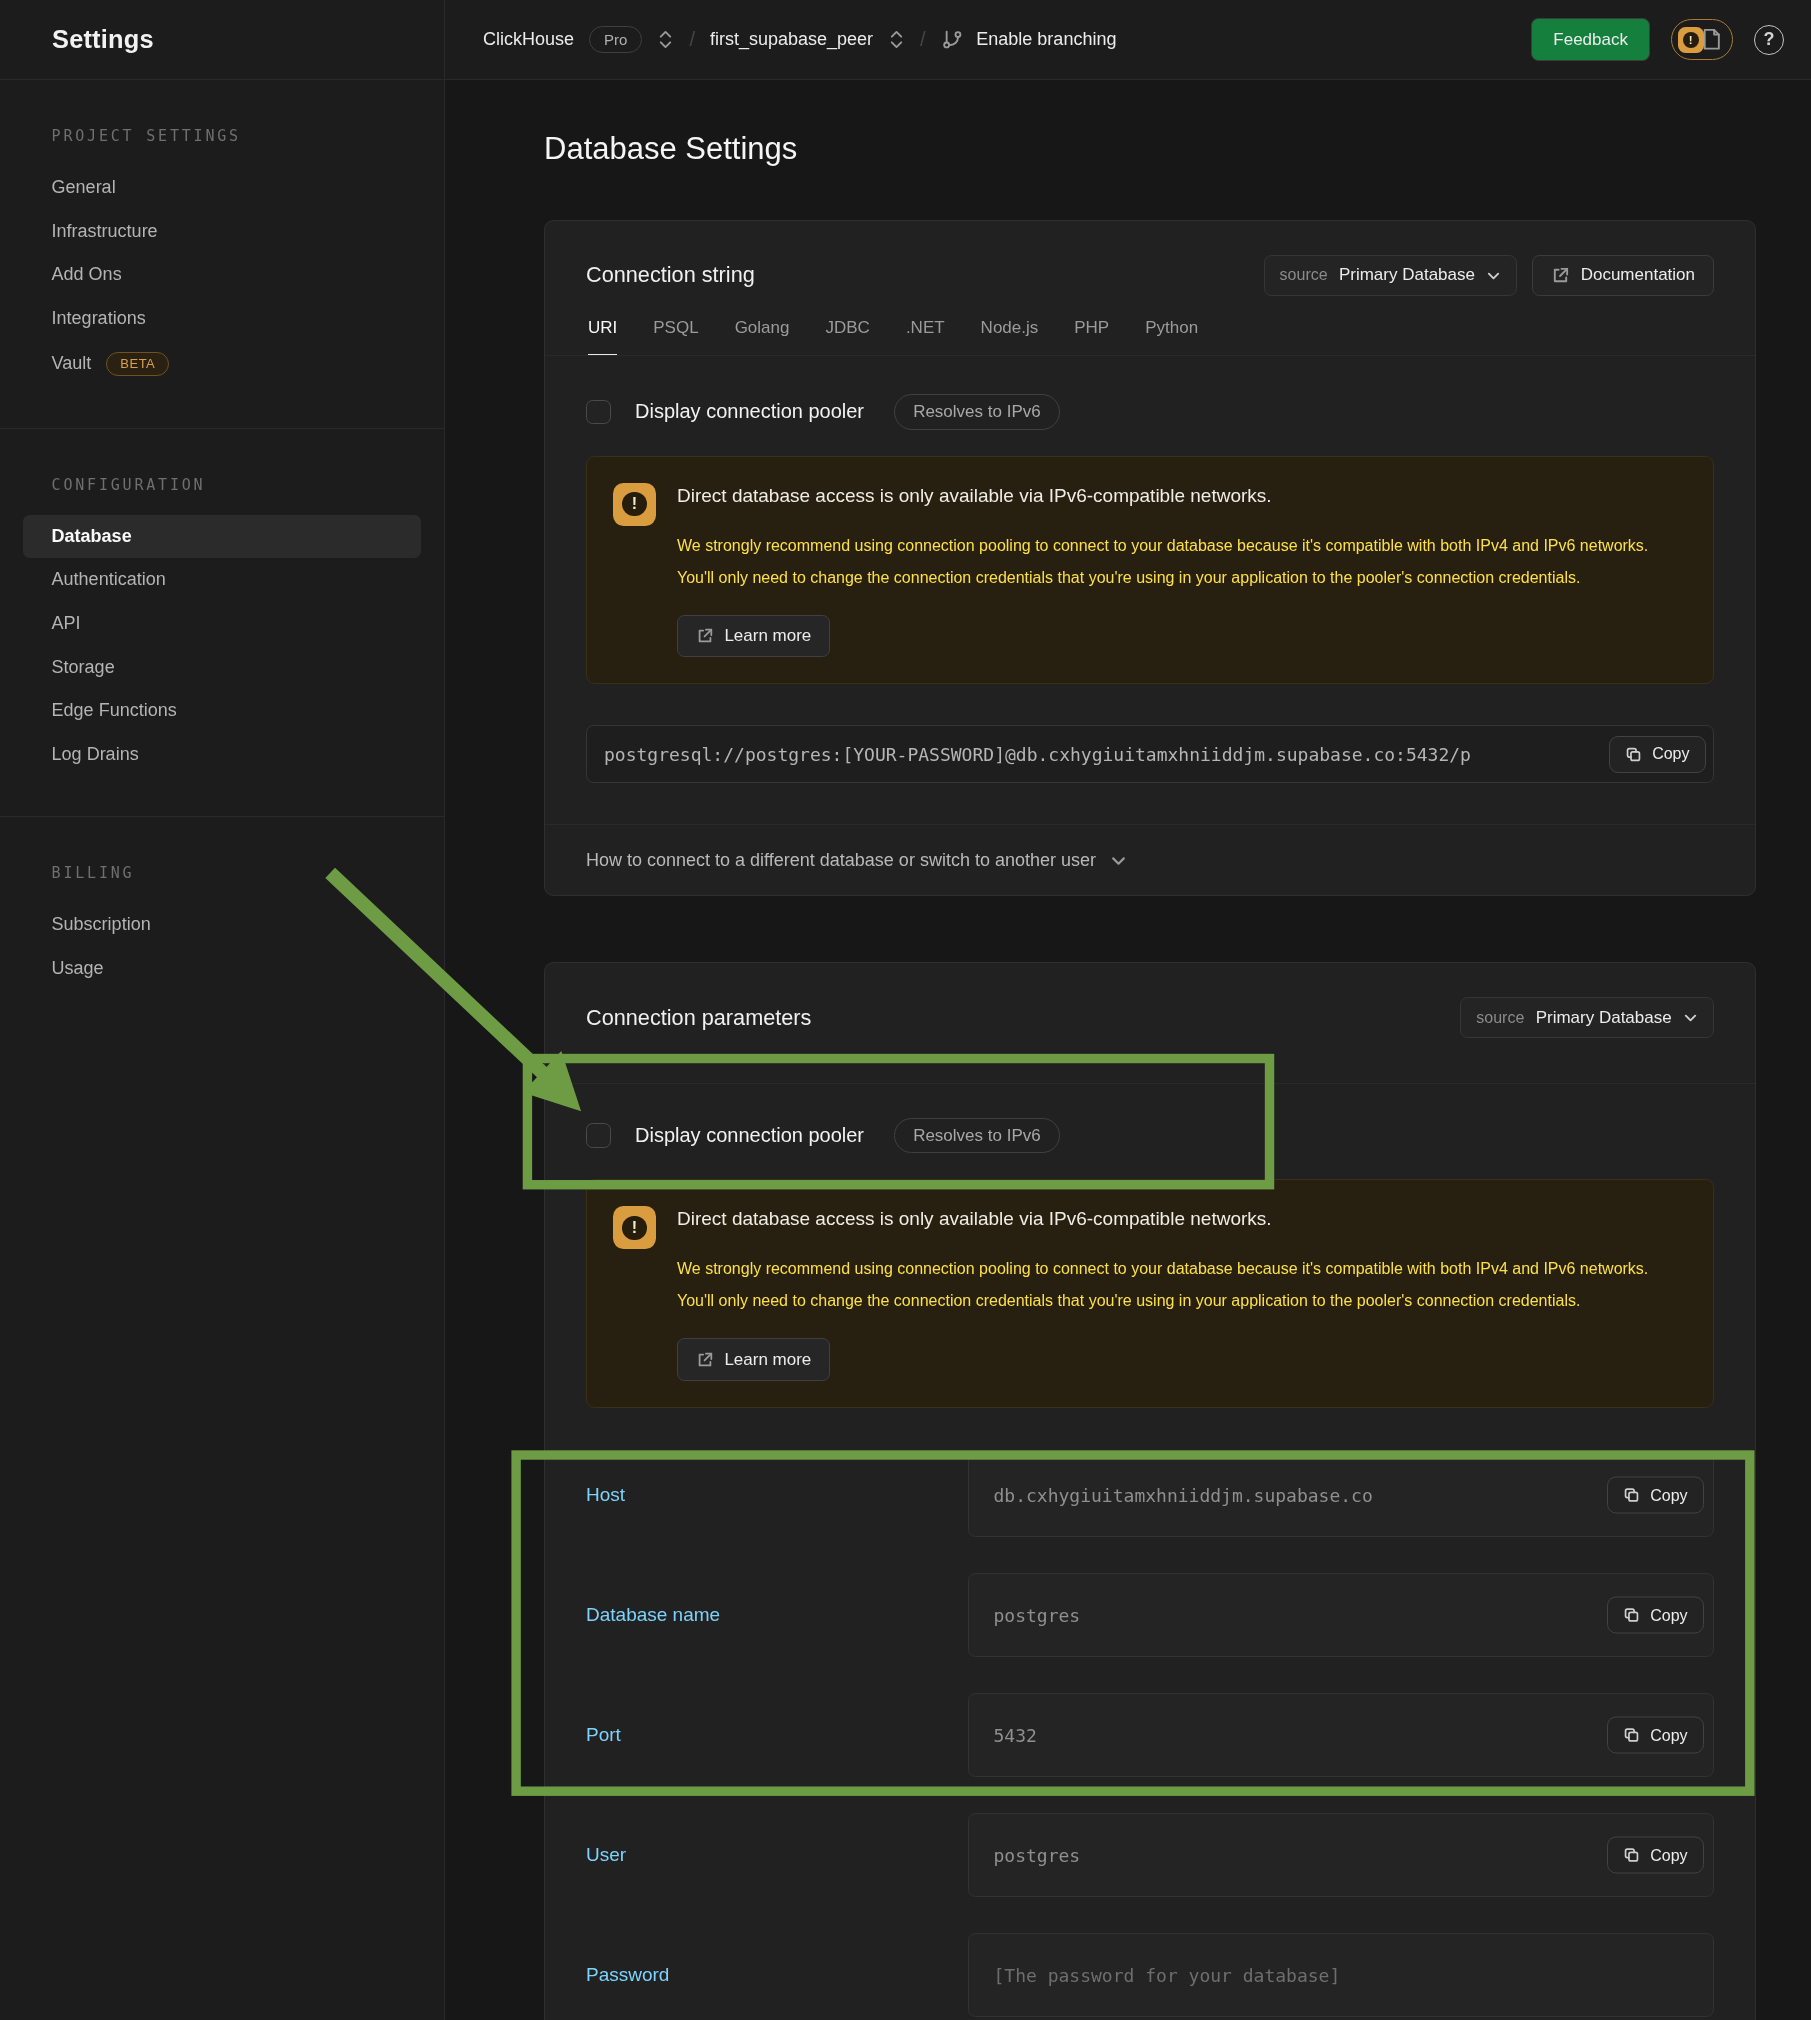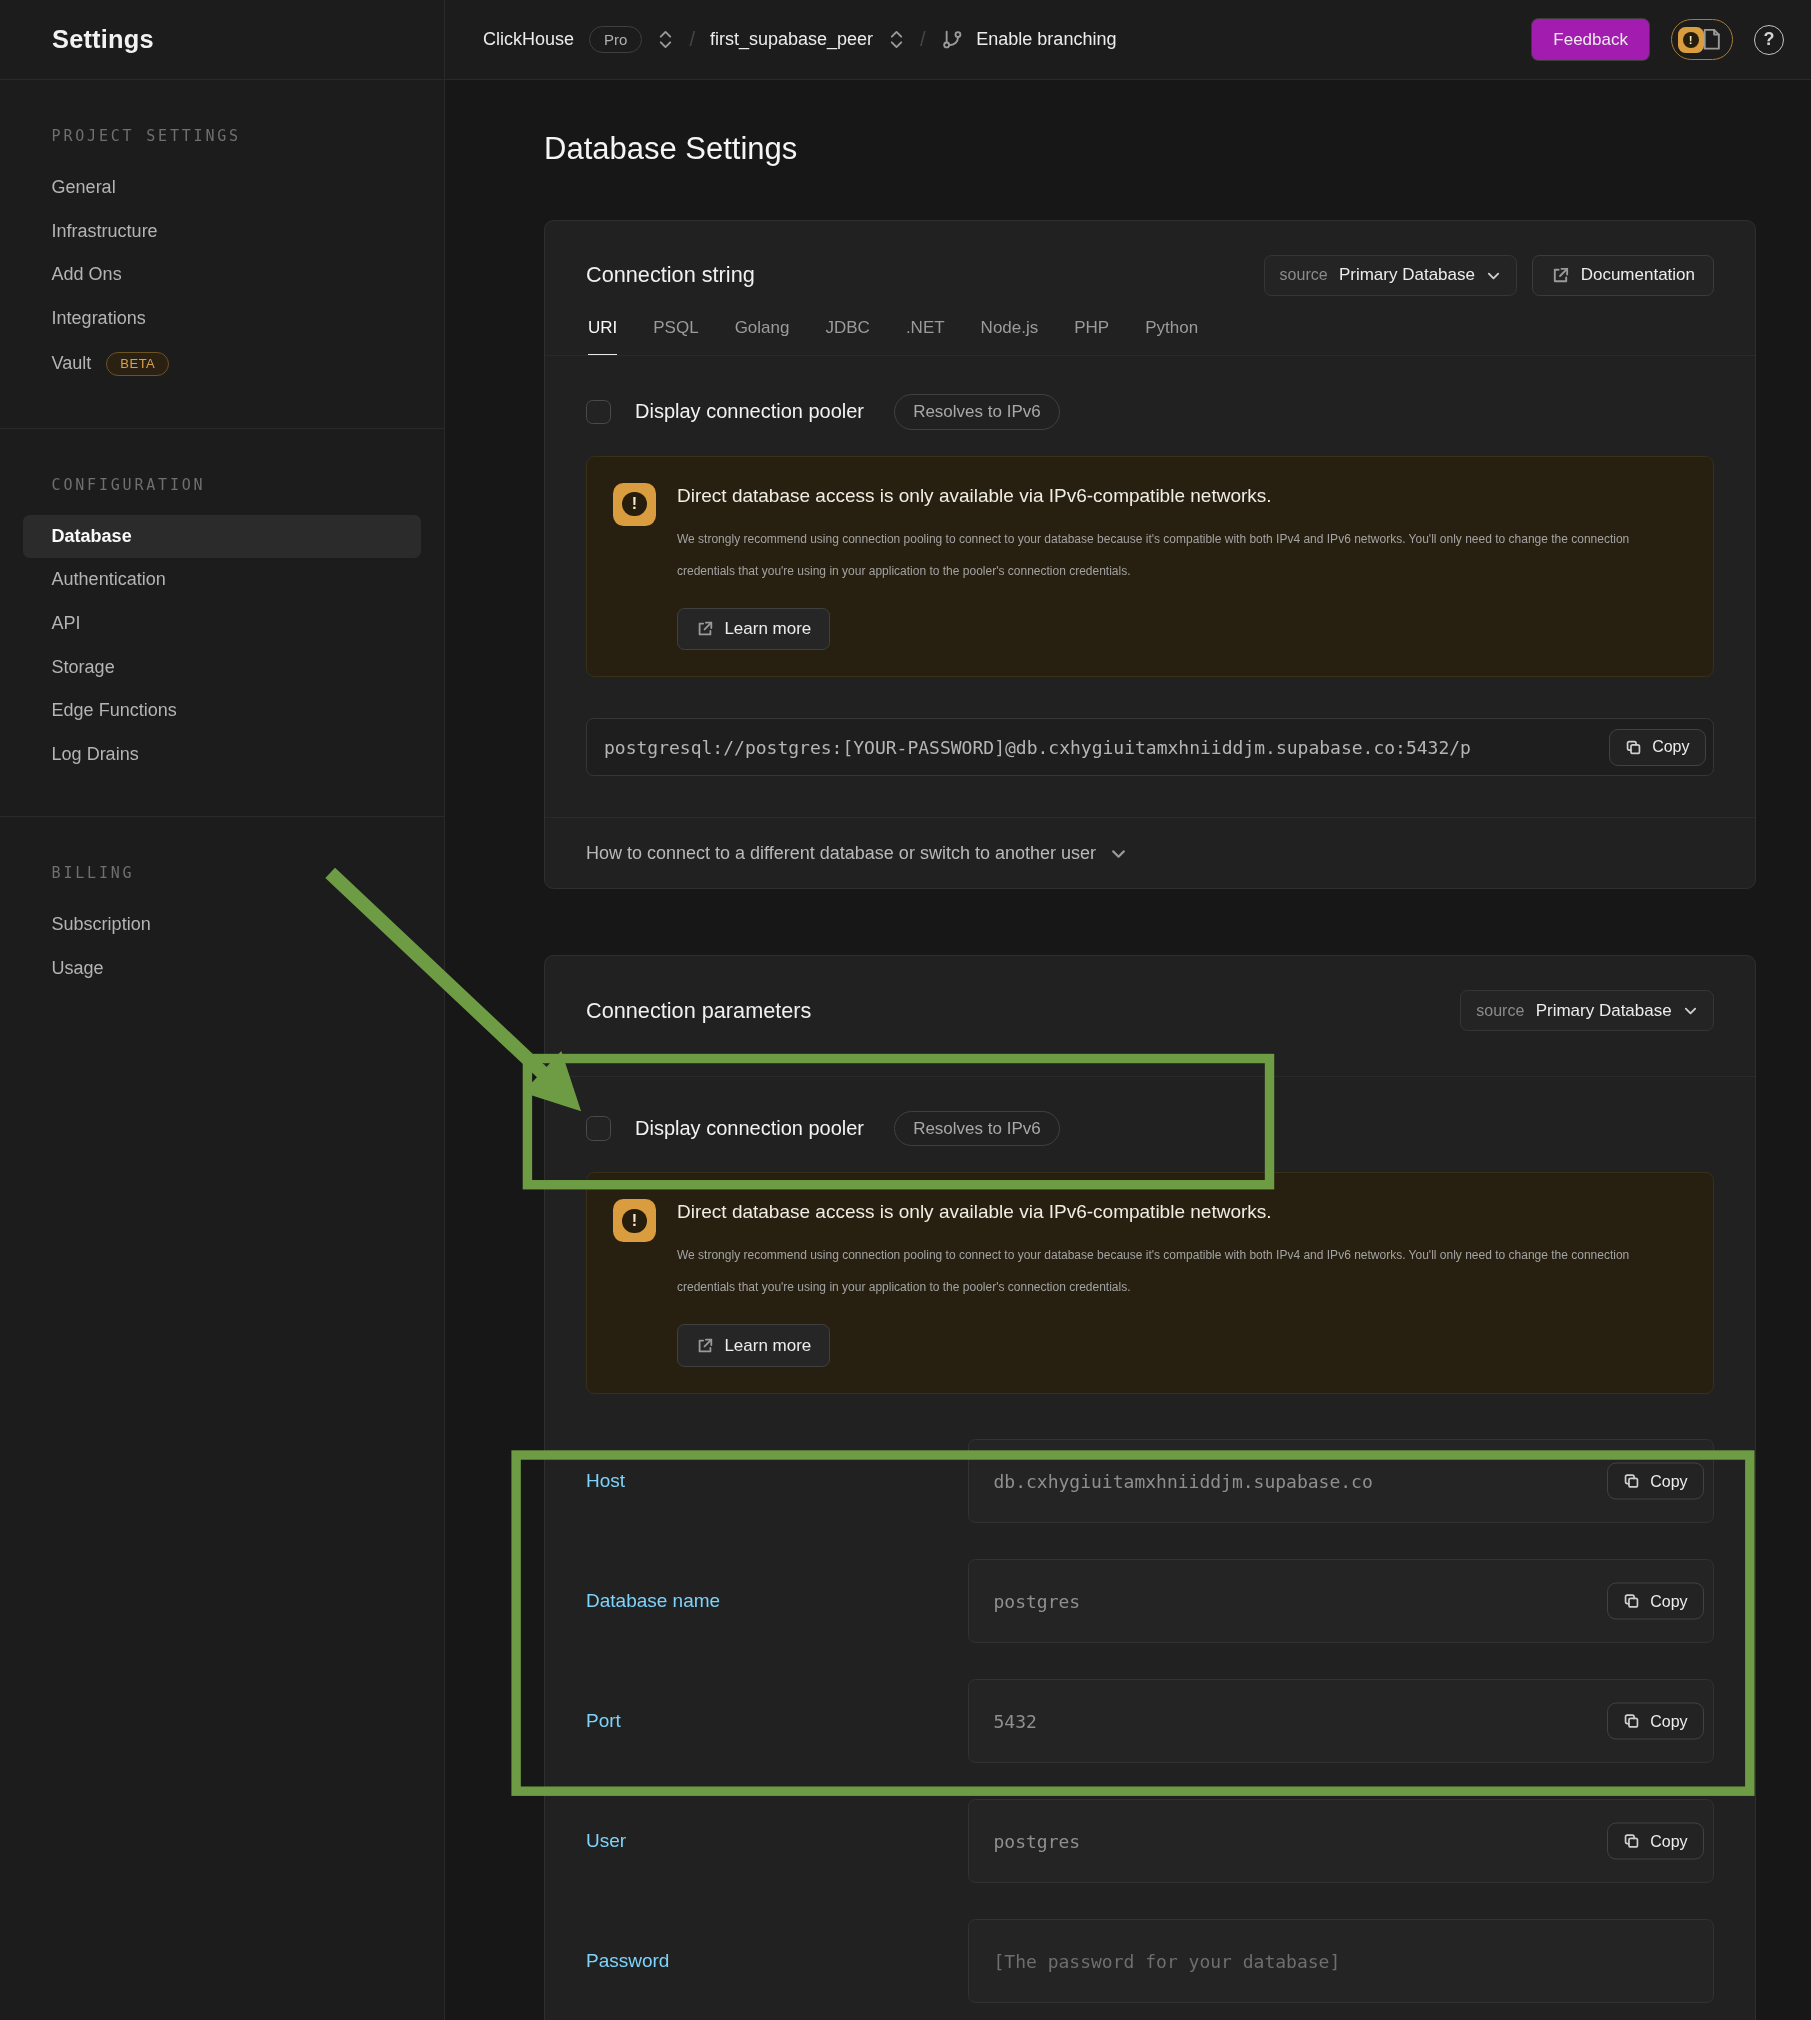--- a/index.html
+++ b/index.html
@@ -23,21 +23,21 @@
   
   .main-col { flex:1; display:flex; flex-direction:column; background:#171717; }
   .topbar { height:80px; flex:0 0 80px; border-bottom:0.9px solid #2a2a2a; background:#1c1c1c; display:flex; align-items:center; padding:0 28px 0 38px; }
   .breadcrumb { display:flex; align-items:center; gap:15px; }
   .crumb-text { font-size:18px; color:#ececec; }
   .pill-badge { font-size:15px; color:#b0b0b0; border:0.9px solid #3f3f3f; border-radius:14px; padding:3.8px 14px; }
   .crumb-sep { color:#454545; font-size:20px; font-weight:300; }
   .icon { display:inline-flex; align-items:center; justify-content:center; }
   .topbar-right { margin-left:auto; display:flex; align-items:center; gap:21px; }
   .btn { display:inline-flex; align-items:center; gap:10.4px; background:#242424; border:0.9px solid #3c3c3c; border-radius:7.5px; color:#ececec; cursor:pointer; font-family:"Liberation Sans",sans-serif; }
-  .feedback-btn { font-size:17px; padding:10.4px 21px; background:#a21caf; }
+  .feedback-btn { font-size:17px; padding:10.4px 21px; background:#15803d; }
   .notif-pill { width:62px; height:41px; border:0.9px solid #a87c33; border-radius:21px; background:#1c1c1c; display:flex; align-items:center; justify-content:center; gap:1.9px; cursor:pointer; position:relative; }
   .amber-sq { background:#d99c3e; border-radius:7.5px; display:flex; align-items:center; justify-content:center; }
   .amber-sq .excl-circle { background:#271d0c; border-radius:50%; color:#f5e9d0; font-weight:700; display:flex; align-items:center; justify-content:center; }
   .notif-pill .amber-sq { width:26px; height:26px; position:relative; z-index:2; margin-left:-3.8px; }
   .notif-pill .excl-circle { width:16px; height:16px; font-size:11.3px; }
   .help-circle { width:30px; height:30px; border:1.9px solid #c4c4c4; border-radius:50%; color:#d4d4d4; font-size:18px; font-weight:600; display:flex; align-items:center; justify-content:center; cursor:pointer; }
 
   
   .content { padding:49px 56px 0 99px; }
   .page-title { font-size:31px; font-weight:500; color:#f5f5f5; line-height:40px; }
@@ -63,21 +63,21 @@
 
   .pooler-row { display:flex; align-items:center; gap:24.5px; }
   .checkbox { width:24.5px; height:24.5px; border:0.9px solid #4a4a4a; border-radius:6.6px; background:#232323; cursor:pointer; flex:0 0 24.5px; }
   .pooler-label { font-size:20px; color:#f2f2f2; }
   .ipv6-badge { font-size:17px; color:#a8a8a8; border:0.9px solid #404040; border-radius:19px; padding:6.6px 18px; margin-left:5.6px; }
 
   .warning-box { margin-top:26px; background:#271f10; border:0.9px solid #39301a; border-radius:8.5px; padding:26px; display:flex; gap:21px; }
   .warning-box .amber-sq { width:43px; height:43px; flex:0 0 43px; border-radius:10.4px; }
   .warning-box .excl-circle { width:24.5px; height:24.5px; font-size:16px; }
   .warning-title { font-size:19px; font-weight:500; color:#f0ede4; line-height:26px; }
-  .warning-body { margin-top:14px; font-size:12px; color:#a3a3a3; line-height:32px; max-width:998px; }
+  .warning-body { margin-top:21px; font-size:16px; color:#fde047; line-height:32px; max-width:998px; }
   .learn-more-btn { margin-top:21px; font-size:17px; padding:10.4px 18px; background:#262626; border-color:#404040; }
 
   .code-row { margin-top:41px; display:flex; align-items:center; background:#1e1e1e; border:0.9px solid #363636; border-radius:7.5px; height:58px; padding:0 7.5px 0 17px; overflow:hidden; }
   .code-text { font-family:"DejaVu Sans Mono", monospace; font-size:18px; color:#b5b5b5; white-space:nowrap; overflow:hidden; flex:1; }
   .copy-btn { font-size:16px; padding:8.5px 15px; flex:0 0 auto; background:#232323; border-color:#424242; border-radius:9px; }
 
   .card-footer { border-top:0.9px solid #2a2a2a; padding:24.5px 41px; display:flex; align-items:center; gap:14px; cursor:pointer; }
   .footer-link { font-size:18px; color:#b9b9b9; }
 
   .fields { margin-top:45px; display:flex; flex-direction:column; gap:36px; }

